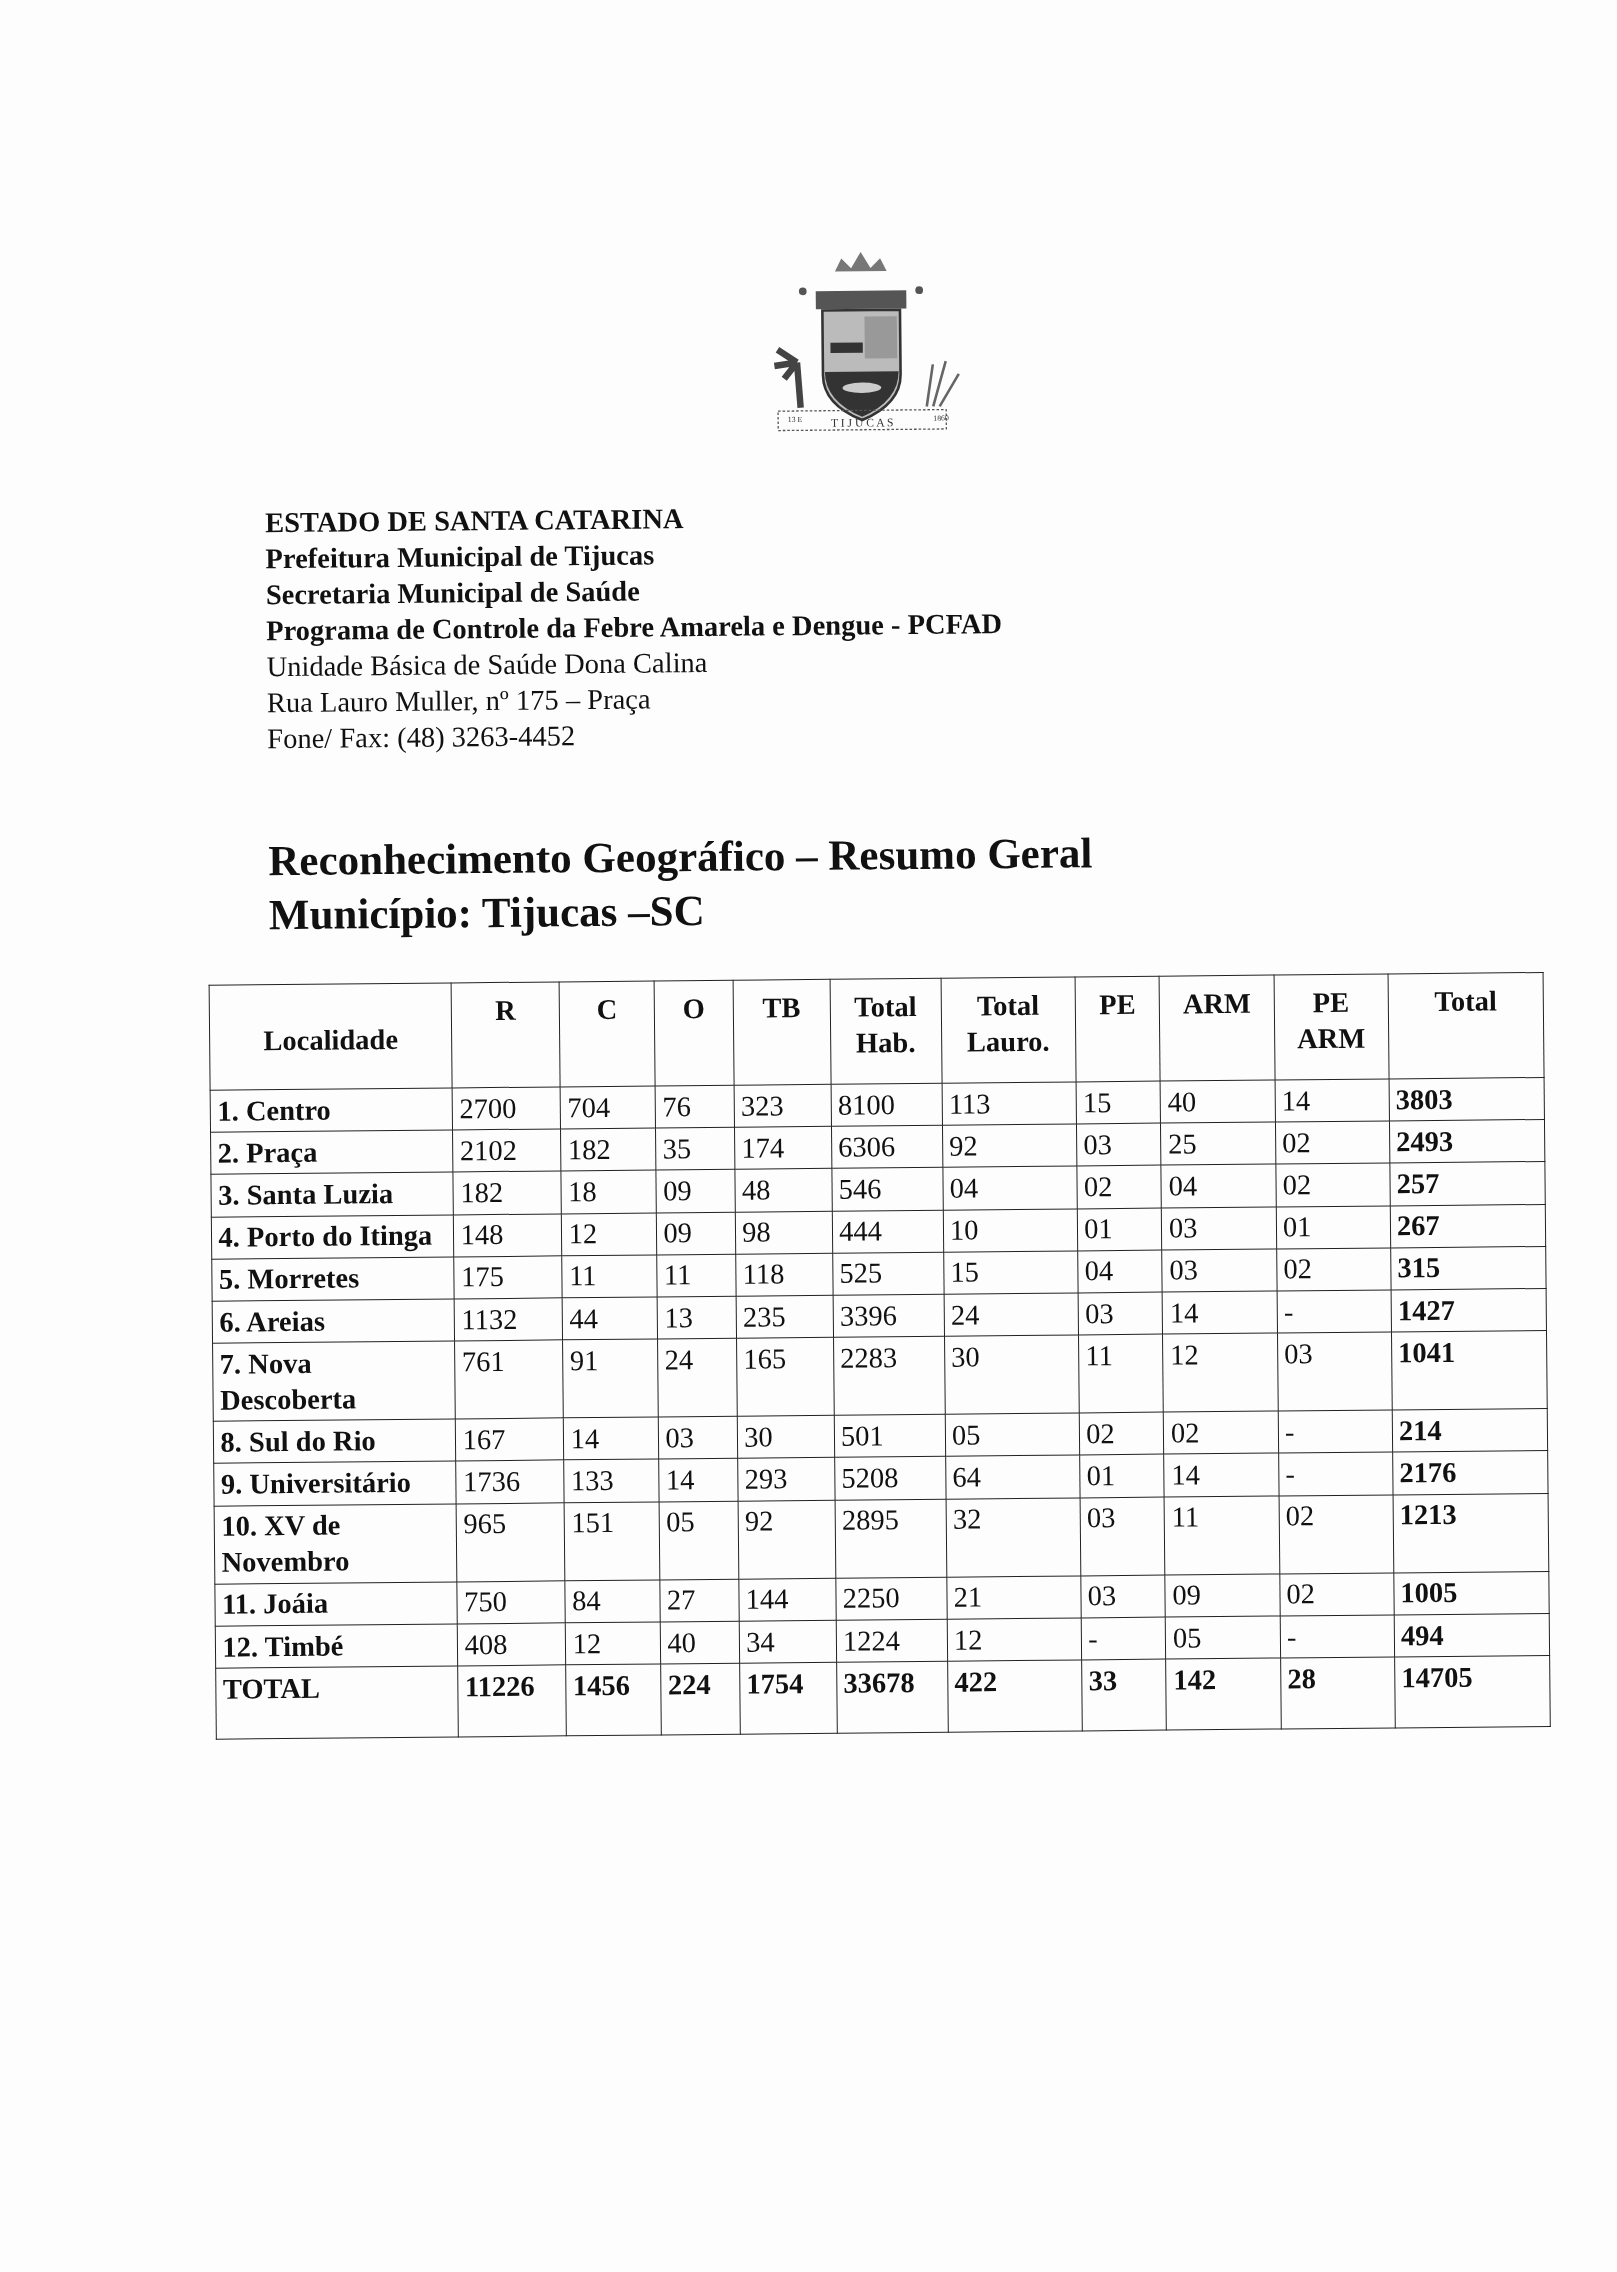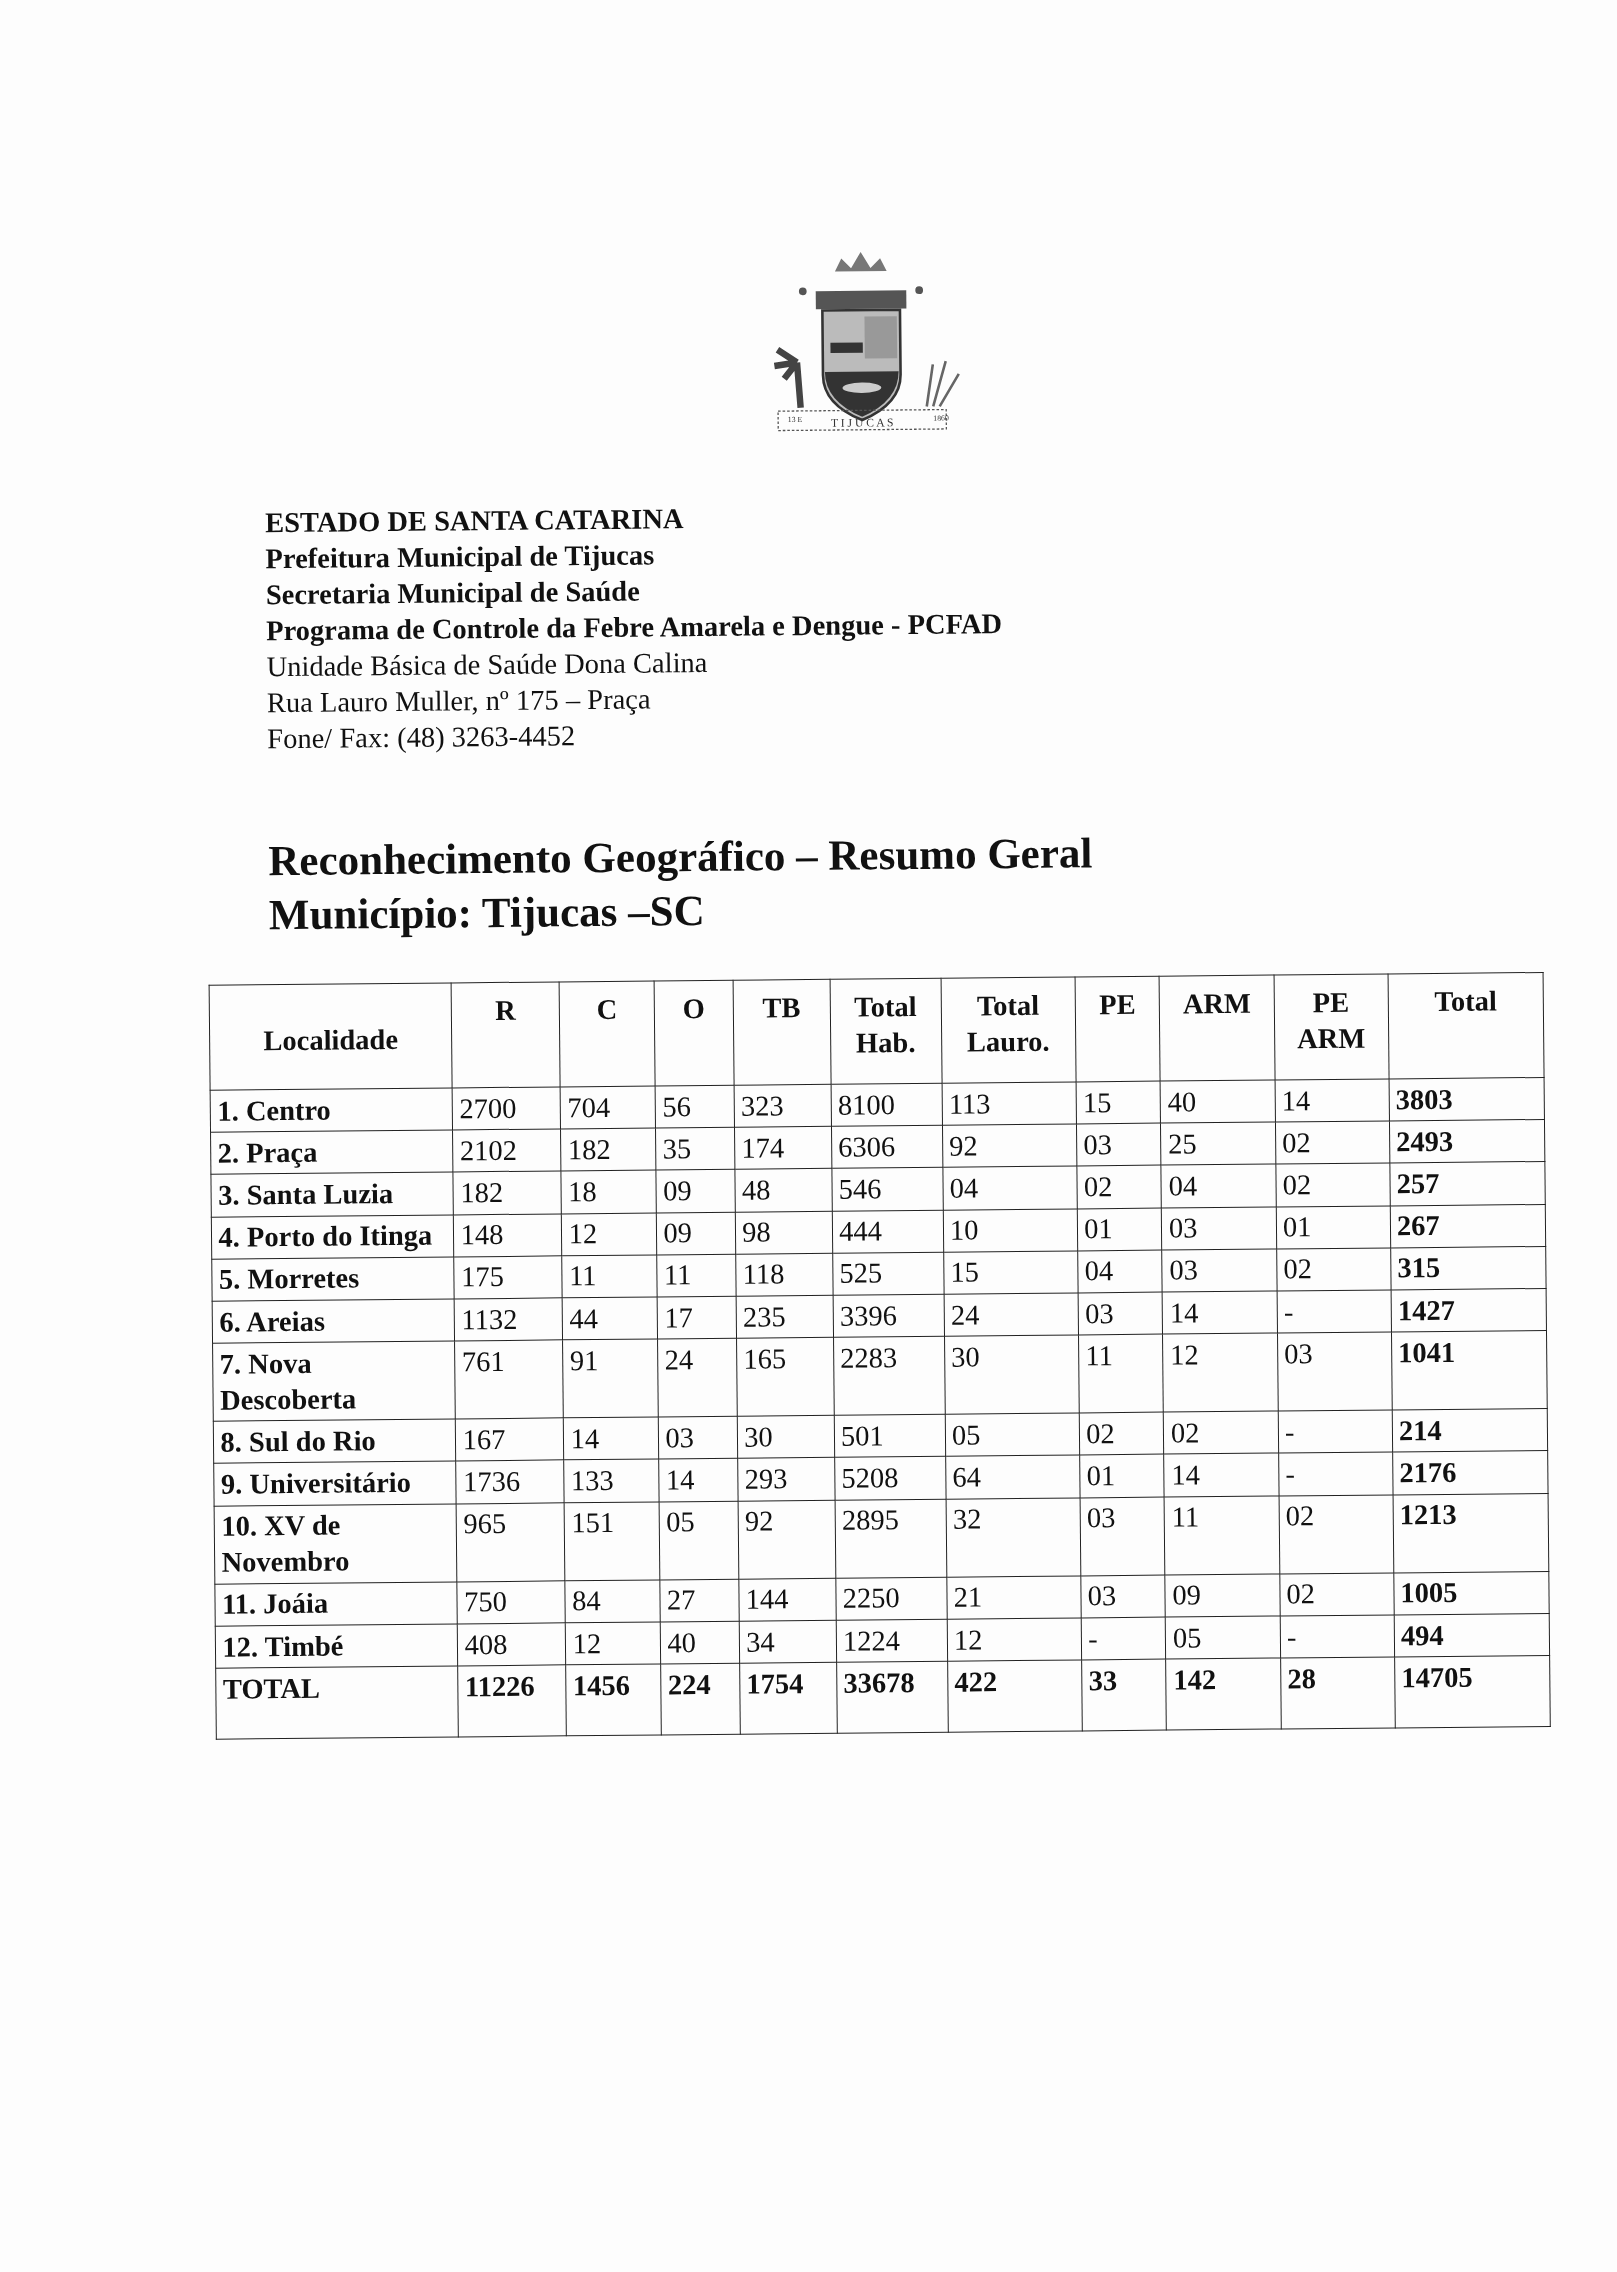--- a/index.html
+++ b/index.html
@@ -114,21 +114,21 @@
         <th><span>ARM</span></th>
         <th><span>PE</span><br><span>ARM</span></th>
         <th><span>Total</span></th>
       </tr>
     </thead>
     <tbody id="rows">
         <tr>
           <td class="loc">1. Centro</td>
           <td>2700</td>
           <td>704</td>
-          <td>56</td>
+          <td>76</td>
           <td>323</td>
           <td>8100</td>
           <td>113</td>
           <td>15</td>
           <td>40</td>
           <td>14</td>
           <td class="total">3803</td>
         </tr>
         <tr>
           <td class="loc">2. Praça</td>
@@ -179,21 +179,21 @@
           <td>15</td>
           <td>04</td>
           <td>03</td>
           <td>02</td>
           <td class="total">315</td>
         </tr>
         <tr>
           <td class="loc">6. Areias</td>
           <td>1132</td>
           <td>44</td>
-          <td>17</td>
+          <td>13</td>
           <td>235</td>
           <td>3396</td>
           <td>24</td>
           <td>03</td>
           <td>14</td>
           <td>-</td>
           <td class="total">1427</td>
         </tr>
         <tr>
           <td class="loc">7. Nova Descoberta</td>

